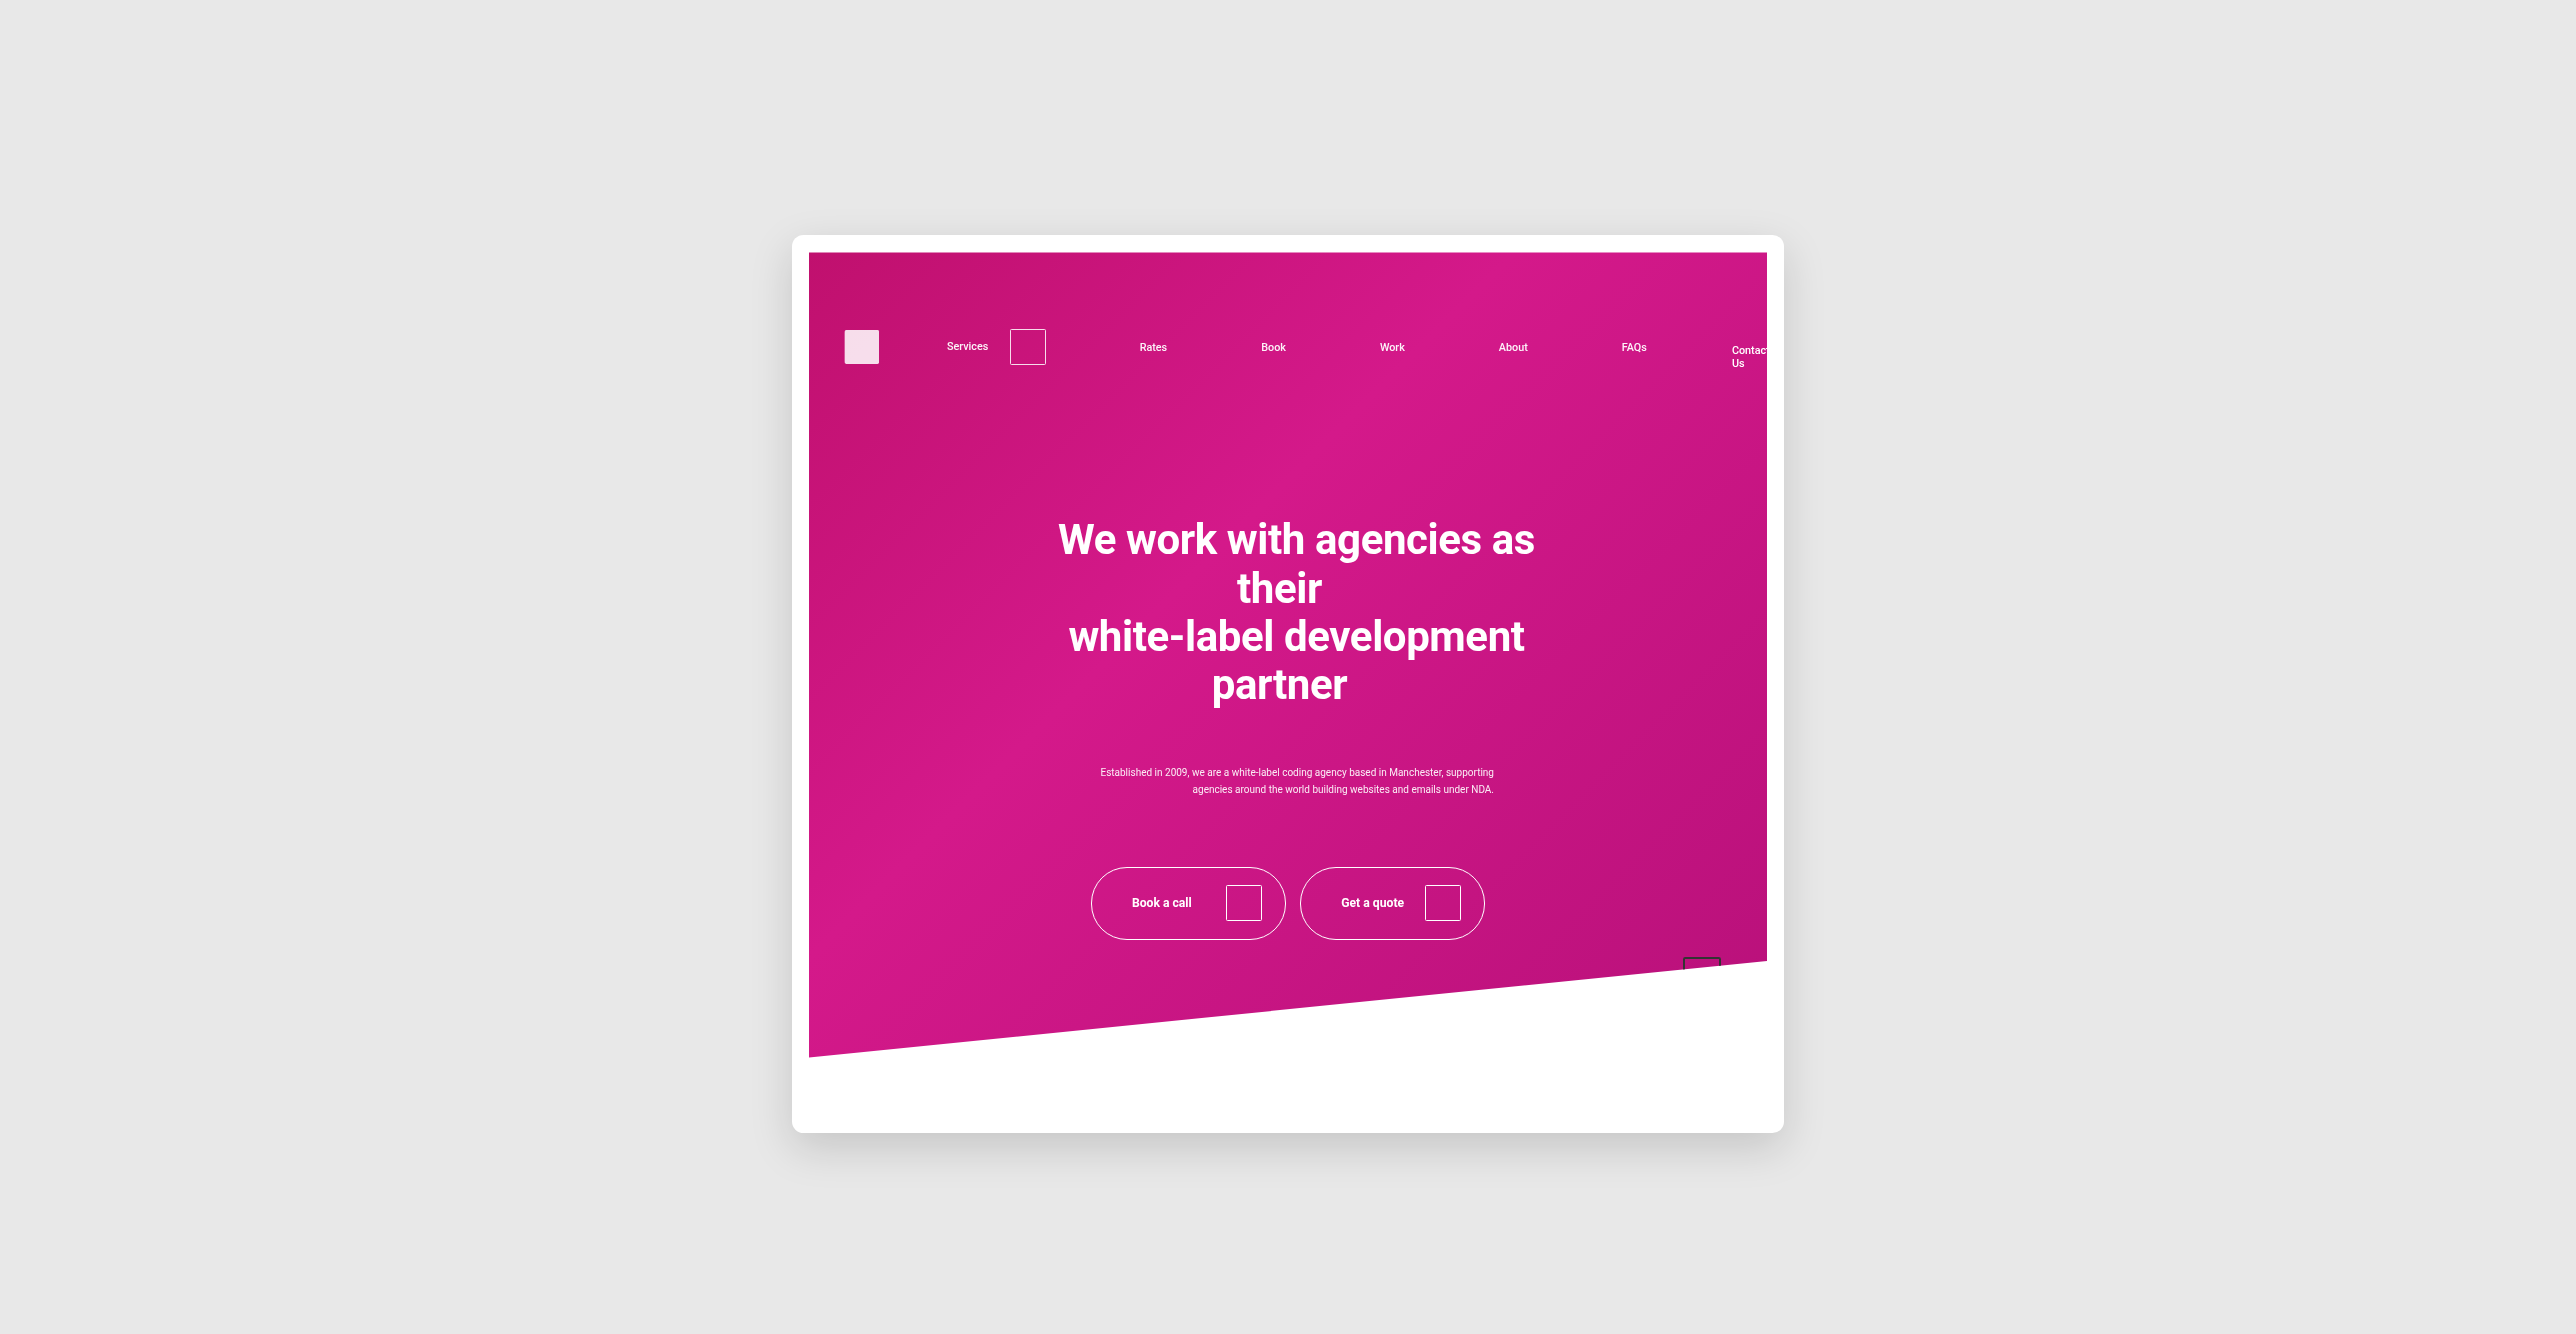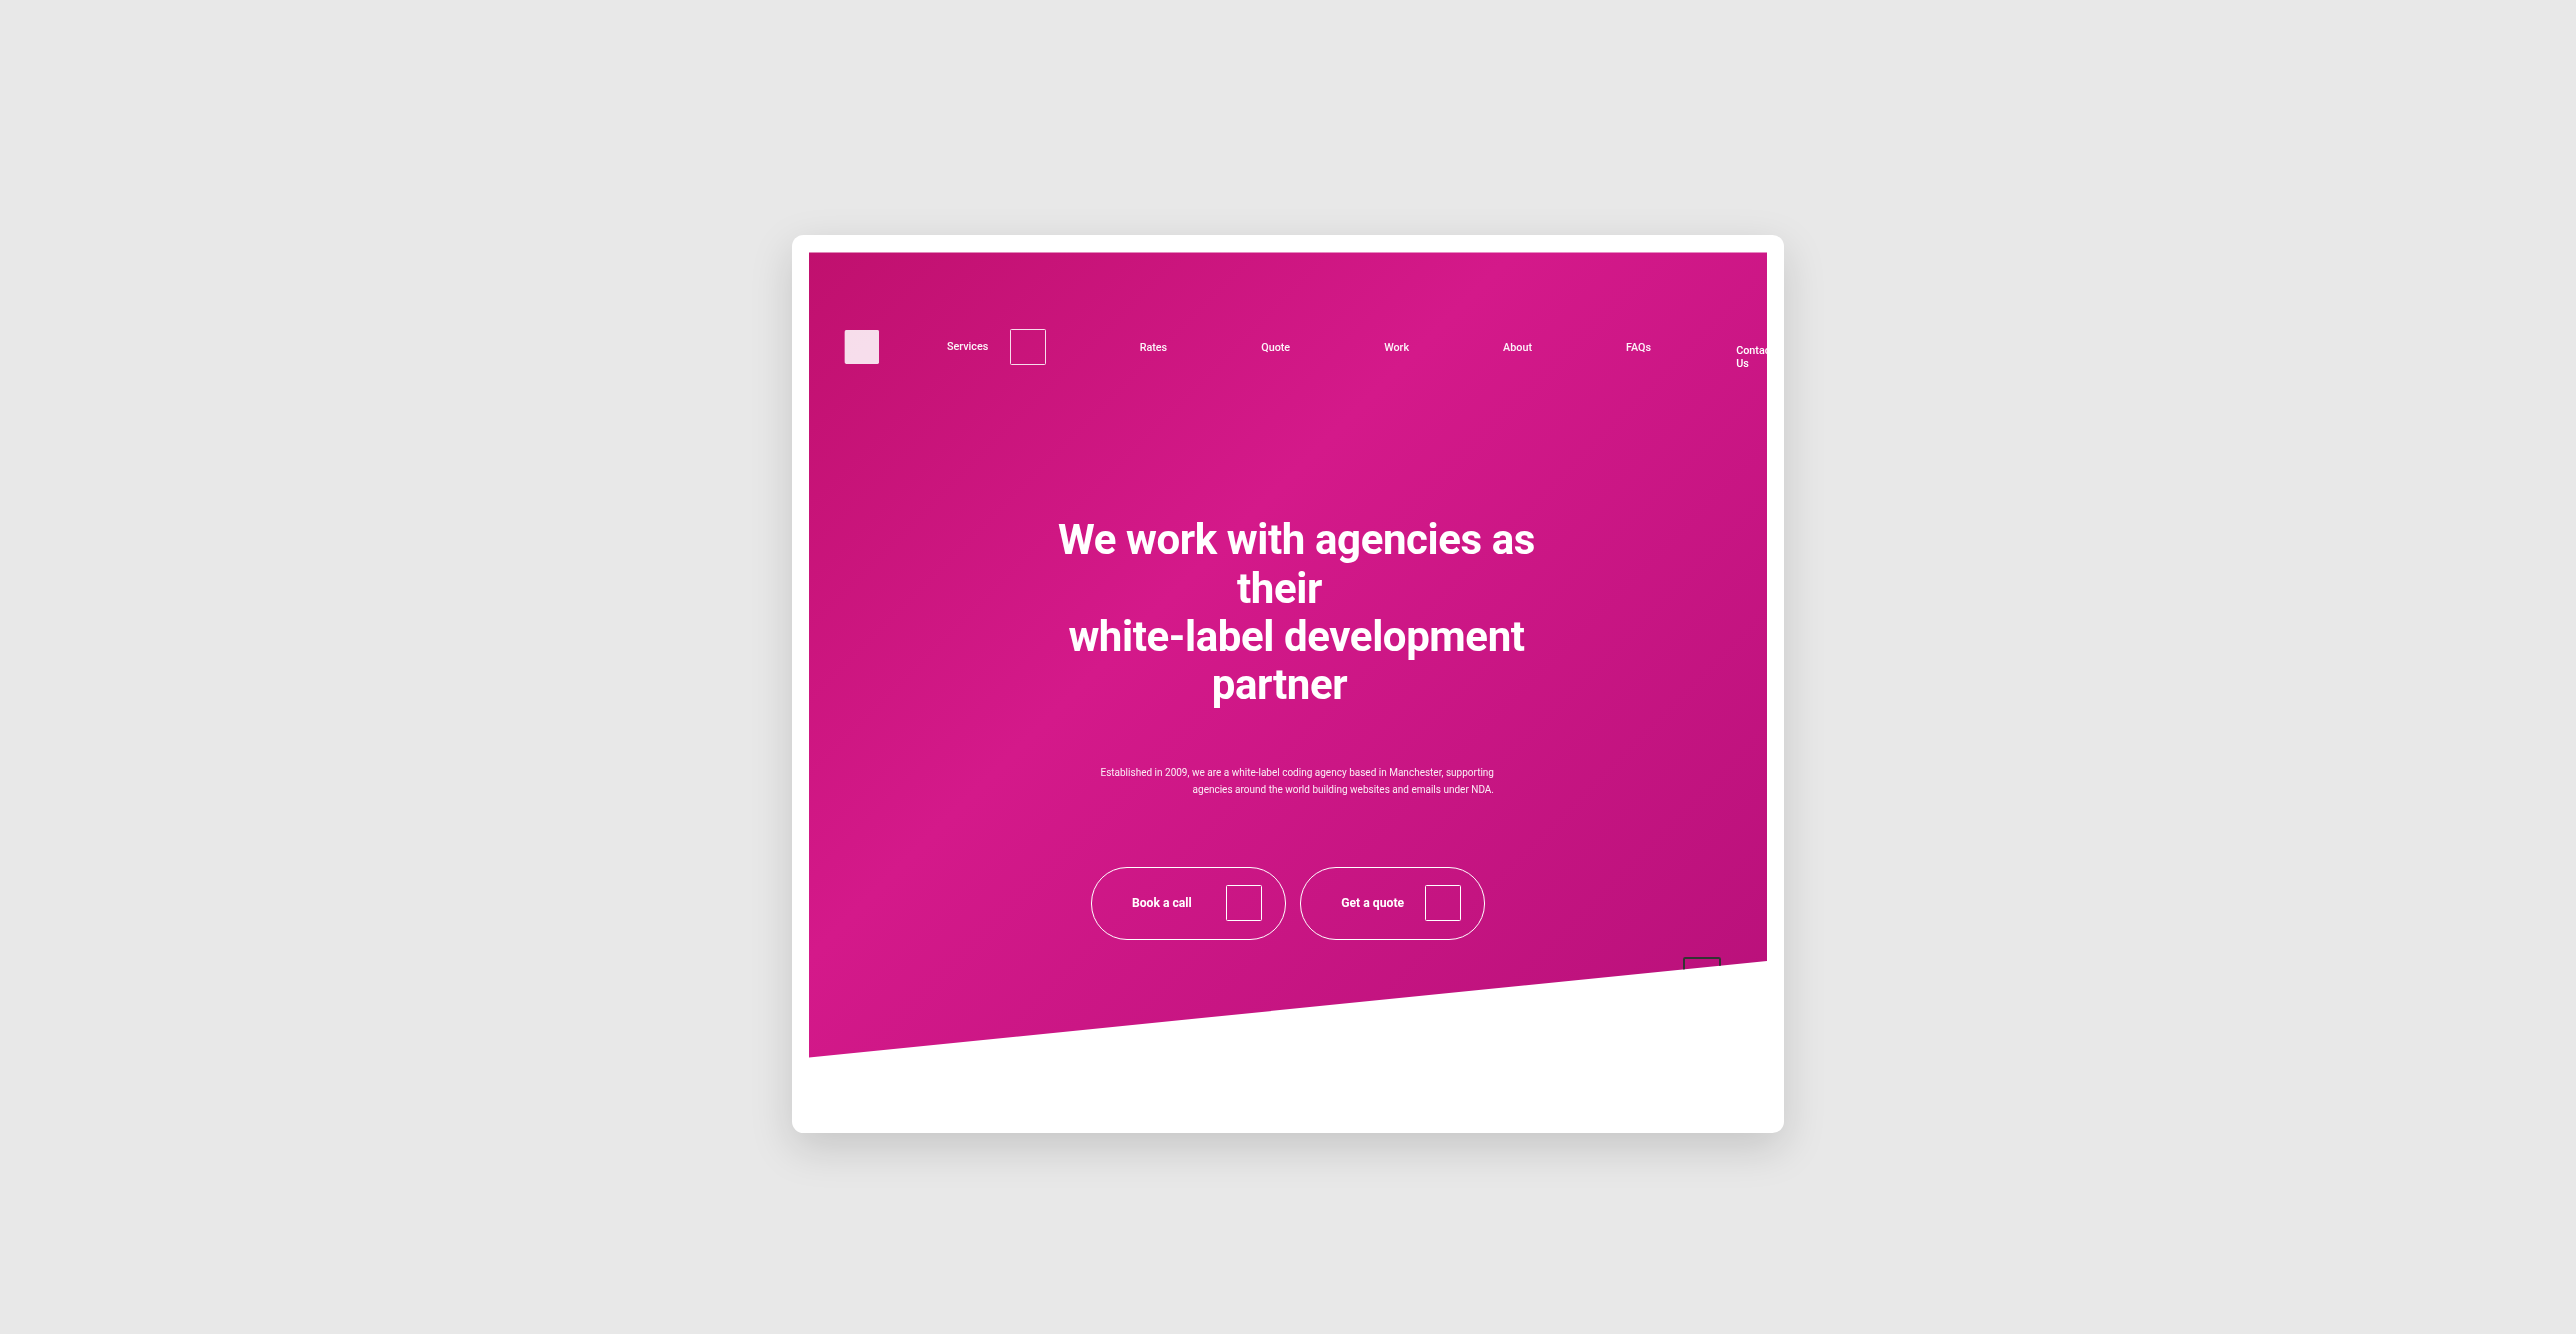--- a/index.html
+++ b/index.html
@@ -237,21 +237,21 @@
         <li>
           <a href="#" class="nav-link-with-icon">
             <span>Services</span>
             <span class="nav-icon-box"></span>
           </a>
         </li>
         <li>
           <a href="#">Rates</a>
         </li>
         <li>
-          <a href="#">Quote</a>
+          <a href="#">Book</a>
         </li>
         <li>
           <a href="#">Work</a>
         </li>
         <li>
           <a href="#">About</a>
         </li>
         <li>
           <a href="#">FAQs</a>
         </li>

